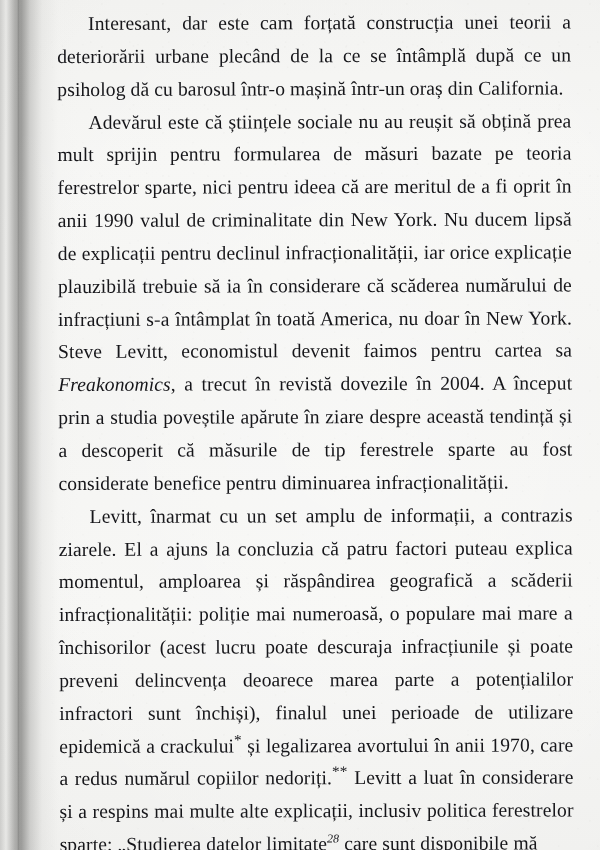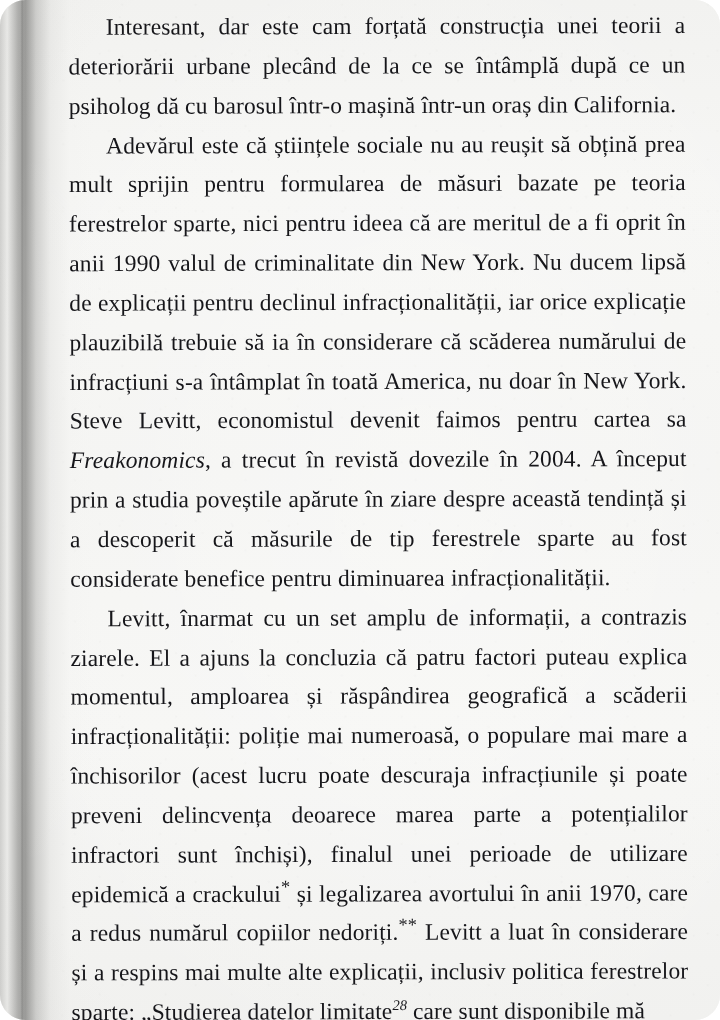--- a/index.html
+++ b/index.html
@@ -11,21 +11,20 @@
   body {
     font-family: "Liberation Serif", serif;
   }
 
   #page {
     position: relative;
     width: 600px;
     height: 850px;
     overflow: hidden;
     background: #f4f4f2;
-    border-radius: 21px;
   }
 
   
   #paper-base {
     position: absolute;
     inset: 0;
     background:
       linear-gradient(to bottom,
         #f2f2f0 0%,
         #f6f6f4 18%,

